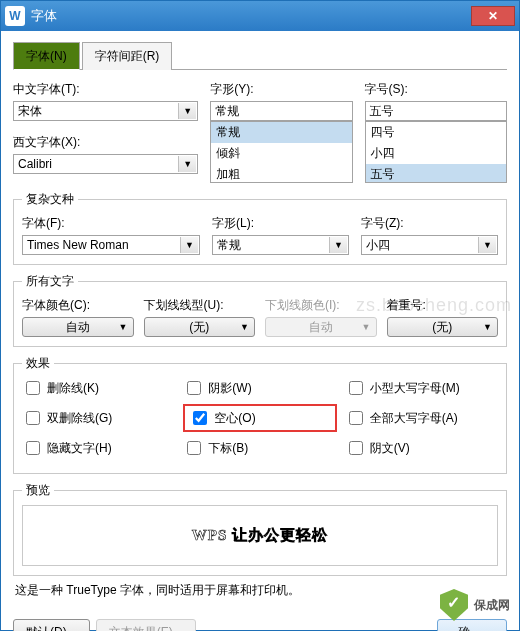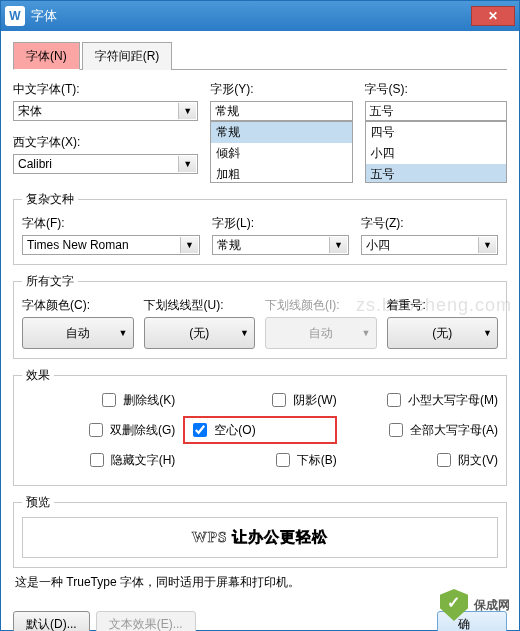--- a/index.html
+++ b/index.html
@@ -5,43 +5,43 @@
   * { box-sizing: border-box; font-family: "Microsoft YaHei", Tahoma, sans-serif; font-size: 12px; }
   body { margin: 0; background: #cde6f7; width: 520px; height: 631px; overflow: hidden; position: relative; }
   .window { position: absolute; top: 0; left: 0; width: 520px; height: 631px; background: #fff; border: 1px solid #1e6fb6; }
   .titlebar { height: 30px; background: linear-gradient(#4a98d9, #2b7bc6); display: flex; align-items: center; color: #fff; padding: 0 4px; }
   .titlebar .logo { width: 20px; height: 20px; background: #fff; color: #2b7bc6; display: flex; align-items: center; justify-content: center; font-weight: bold; border-radius: 3px; margin-right: 6px; }
   .titlebar .title { flex: 1; font-size: 13px; }
   .titlebar .close { width: 44px; height: 20px; background: #d9534f; border: 1px solid #a03d3a; color: #fff; display: flex; align-items: center; justify-content: center; font-weight: bold; }
   .client { padding: 10px 12px; }
   .tabs { display: flex; border-bottom: 1px solid #a7a7a7; margin-bottom: 10px; }
   .tab { padding: 5px 12px 4px; border: 1px solid #a7a7a7; border-bottom: none; background: #f4f4f4; margin-right: 2px; position: relative; top: 1px; cursor: default; }
-  .tab.active { background: #fca5a5; border-bottom: 1px solid #fff; }
+  .tab.active { background: #4d7c0f; border-bottom: 1px solid #fff; }
   .grid3 { display: flex; gap: 12px; }
   .col { flex: 1; }
   .lbl { margin: 1px 0 3px; }
   .combo, .listbox { width: 100%; border: 1px solid #a3a3a3; background: #fff; }
   .combo { height: 20px; display: flex; align-items: center; padding: 0 4px; position: relative; }
   .combo .arrow { position: absolute; right: 1px; top: 1px; bottom: 1px; width: 18px; background: linear-gradient(#f7f7f7,#e1e1e1); border-left: 1px solid #c0c0c0; display: flex; align-items: center; justify-content: center; font-size: 9px; }
   .listbox { height: 62px; overflow: hidden; padding: 0; }
   .listbox .opt { padding: 2px 5px; }
   .listbox .opt.sel { background: #c4dcf0; }
   fieldset { border: 1px solid #c9c9c9; margin: 8px 0 6px; padding: 6px 8px 9px; }
   legend { padding: 0 4px; color: #000; }
   .row4 { display: flex; gap: 10px; }
   .row4 > div { flex: 1; }
-  .dropbtn { width: 100%; height: 32px; border: 1px solid #8e8e8e; background: linear-gradient(#f7f7f7,#e1e1e1); display: flex; align-items: center; justify-content: center; position: relative; border-radius: 3px; }
+  .dropbtn { width: 100%; height: 20px; border: 1px solid #8e8e8e; background: linear-gradient(#f7f7f7,#e1e1e1); display: flex; align-items: center; justify-content: center; position: relative; border-radius: 3px; }
   .dropbtn.dis { color: #9a9a9a; background: #f2f2f2; border-color: #cfcfcf; }
   .dropbtn .arr { position: absolute; right: 5px; font-size: 9px; }
   .lbl.dis { color: #9a9a9a; }
   .effects-grid { display: grid; grid-template-columns: 1fr 1fr 1fr; column-gap: 8px; row-gap: 6px; }
-  .chk { display: flex; align-items: center; gap: 4px; justify-content: flex-end; }
+  .chk { display: flex; align-items: center; gap: 4px; }
   .chk input { width: 14px; height: 14px; }
   .hl-red { border: 2px solid #e53935; padding: 2px 4px; display: inline-flex; }
-  .preview { text-align: center; padding: 10px 0; border: 1px solid #c9c9c9; font-family: SimSun, serif; font-weight: bold; font-size: 15px; letter-spacing: 1px;
+  .preview { text-align: center; padding: 20px 0; border: 1px solid #c9c9c9; font-family: SimSun, serif; font-weight: bold; font-size: 15px; letter-spacing: 1px;
     color: transparent; -webkit-text-stroke: 0.6px #000; }
   .note { margin: 6px 2px 10px; }
   .btnbar { display: flex; align-items: center; gap: 6px; padding: 0 12px 10px; }
   .btn { height: 26px; padding: 0 12px; border: 1px solid #8e8e8e; background: linear-gradient(#f7f7f7,#e1e1e1); border-radius: 3px; display: flex; align-items: center; }
   .btn.dis { color: #9a9a9a; background: #f2f2f2; border-color: #cfcfcf; }
   .btn.primary { background: linear-gradient(#e8f2fc,#cde4f7); border-color: #6ea6d8; }
   .spacer { flex: 1; }
   .watermark-logo { position: absolute; right: 10px; bottom: 10px; display: flex; align-items: center; gap: 6px; font-size: 16px; font-weight: bold; color: #555; }
   .shield { width: 28px; height: 32px; background: #7cb342; clip-path: polygon(50% 0, 100% 18%, 100% 60%, 50% 100%, 0 60%, 0 18%); position: relative; }
   .shield::after { content: "✓"; position: absolute; color: #fff; left: 7px; top: 4px; font-size: 16px; }

